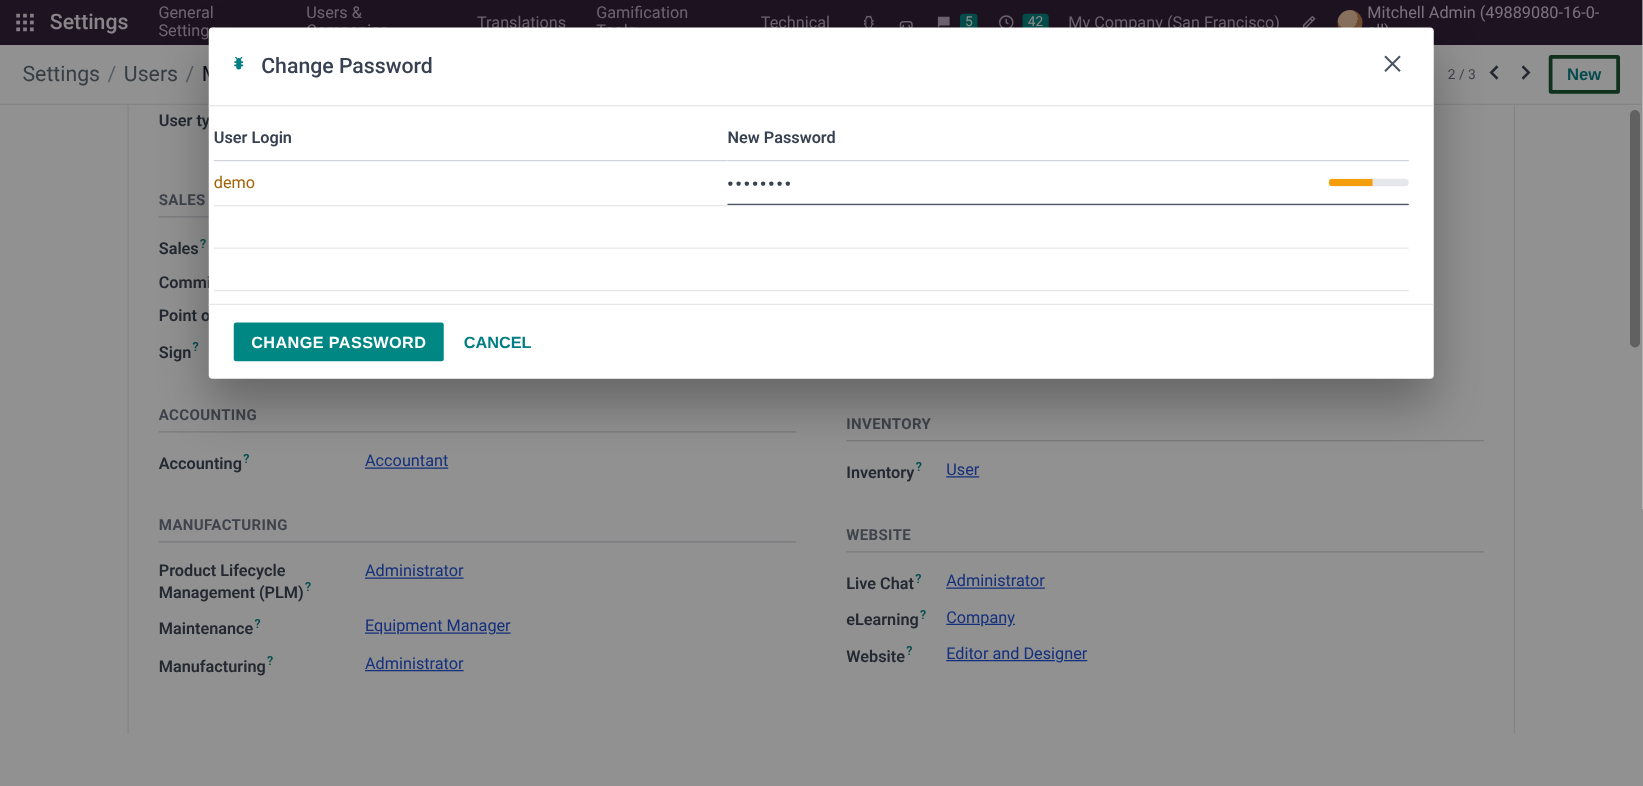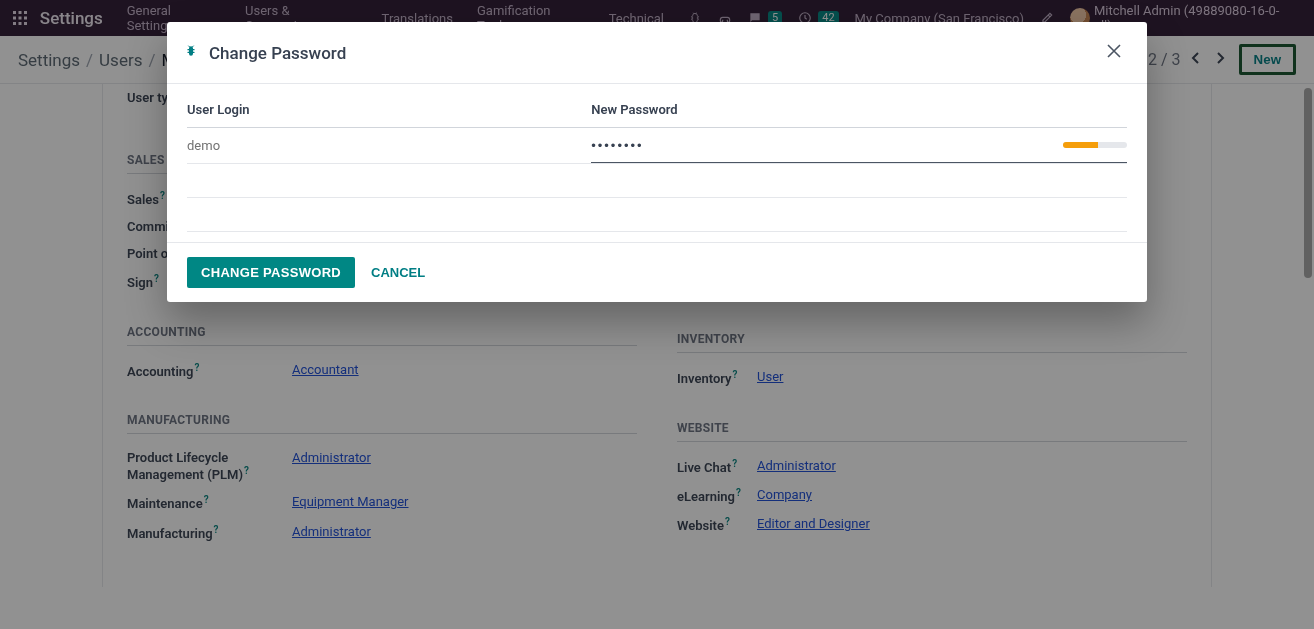--- a/index.html
+++ b/index.html
@@ -79,21 +79,21 @@
   }
   .breadcrumb {
     font-size: 17px;
     color:#6b7280;
     display:flex;align-items:center;gap:6px;
   }
   .breadcrumb .bc-link { color:#5a6772; cursor:pointer; }
   .breadcrumb .sep { color:#9ca3af; }
   .breadcrumb .current { color:#111827; }
   .control-bar .cb-spacer { flex:1 1 auto; }
-  .pager { display:flex;align-items:center;gap:10px;font-size:16px;color:#6b7280; }
+  .pager { display:flex;align-items:center;gap:10px;font-size:11px;color:#6b7280; }
   .pager .arrows svg { stroke:#374151; }
   .pager .arrows { display:flex; gap:14px; }
   .btn-new {
     margin-left: 14px;
     padding: 5px 12px;
     border:3px solid #14532d;
     color:#017e84;
     background:#fff;
     font-weight:600;
     border-radius:2px;
@@ -176,39 +176,39 @@
   .modal-header {
     display:flex;align-items:center;
     padding: 16px 20px 16px 16px;
     border-bottom:1px solid #e5e7eb;
     gap:10px;
   }
   .modal-header .bug { color:#017e84; }
   .modal-title { font-size:17px; font-weight:500; color:#374151; flex:1; }
   .modal-close { cursor:pointer; color:#4b5563; padding:4px; }
   .modal-body {
-    padding: 18px 20px 10px 20px;
+    padding: 18px 20px 10px 4px;
   }
   .modal-grid {
     display:flex;
     gap:0;
   }
   .modal-col { flex:1; }
   .modal-th {
     font-size:13px; font-weight:600; color:#374151;
     padding: 0 0 10px 0;
     border-bottom:1px solid #d1d5db;
   }
   .modal-cell {
     padding: 10px 0 10px 0;
     border-bottom:1px solid #e5e7eb;
     display:flex;align-items:center;
     height:36px;
   }
-  .modal-cell .ro { color:#737373; }
+  .modal-cell .ro { color:#a16207; }
   .pw-input-wrap {
     position:relative; width:100%;
     border-bottom:1px solid #4b5563;
     height:100%;
     display:flex;align-items:center;
   }
   .pw-input {
     border:none;outline:none;
     width: calc(100% - 90px);
     font-size:13px;

